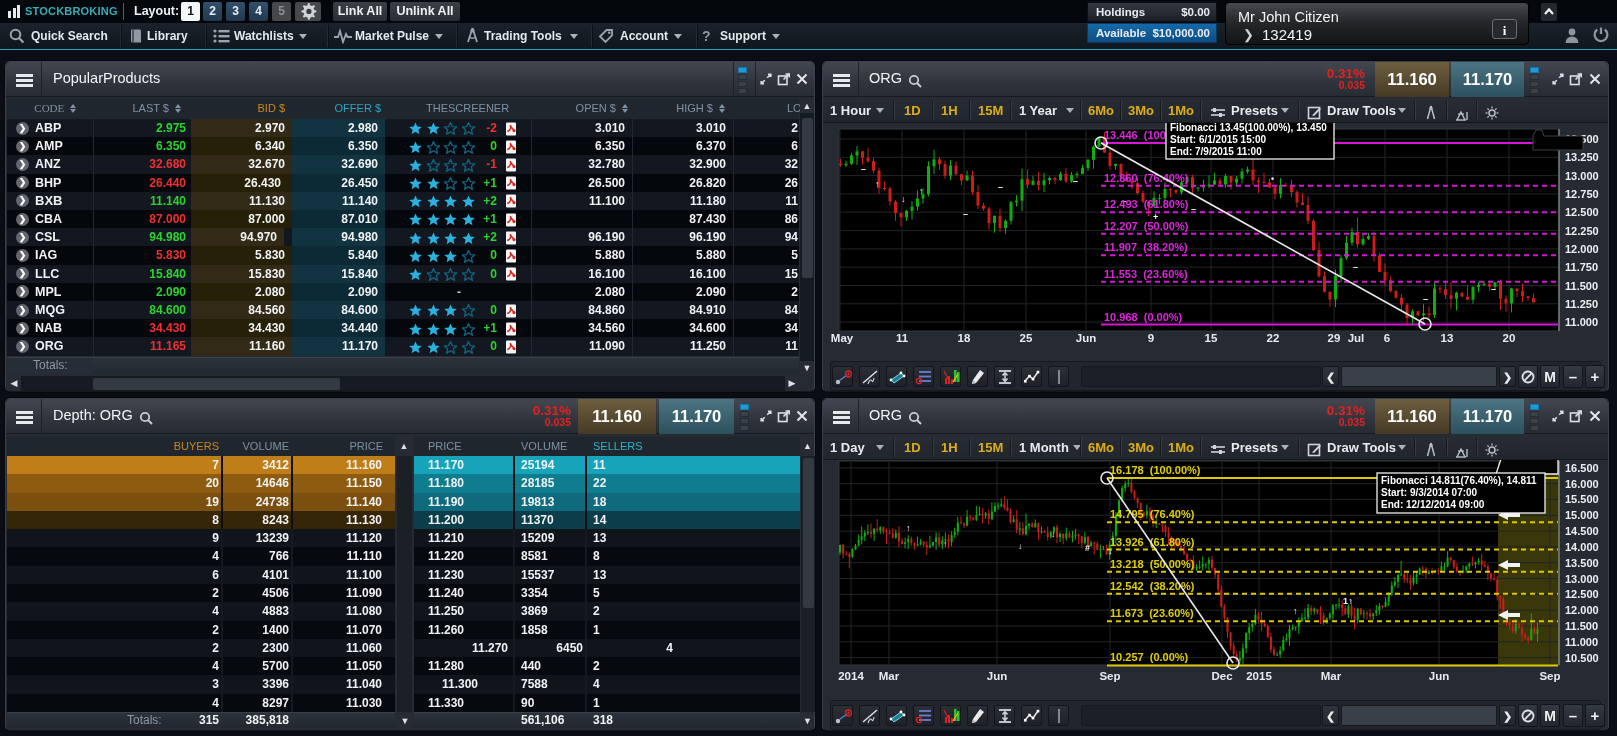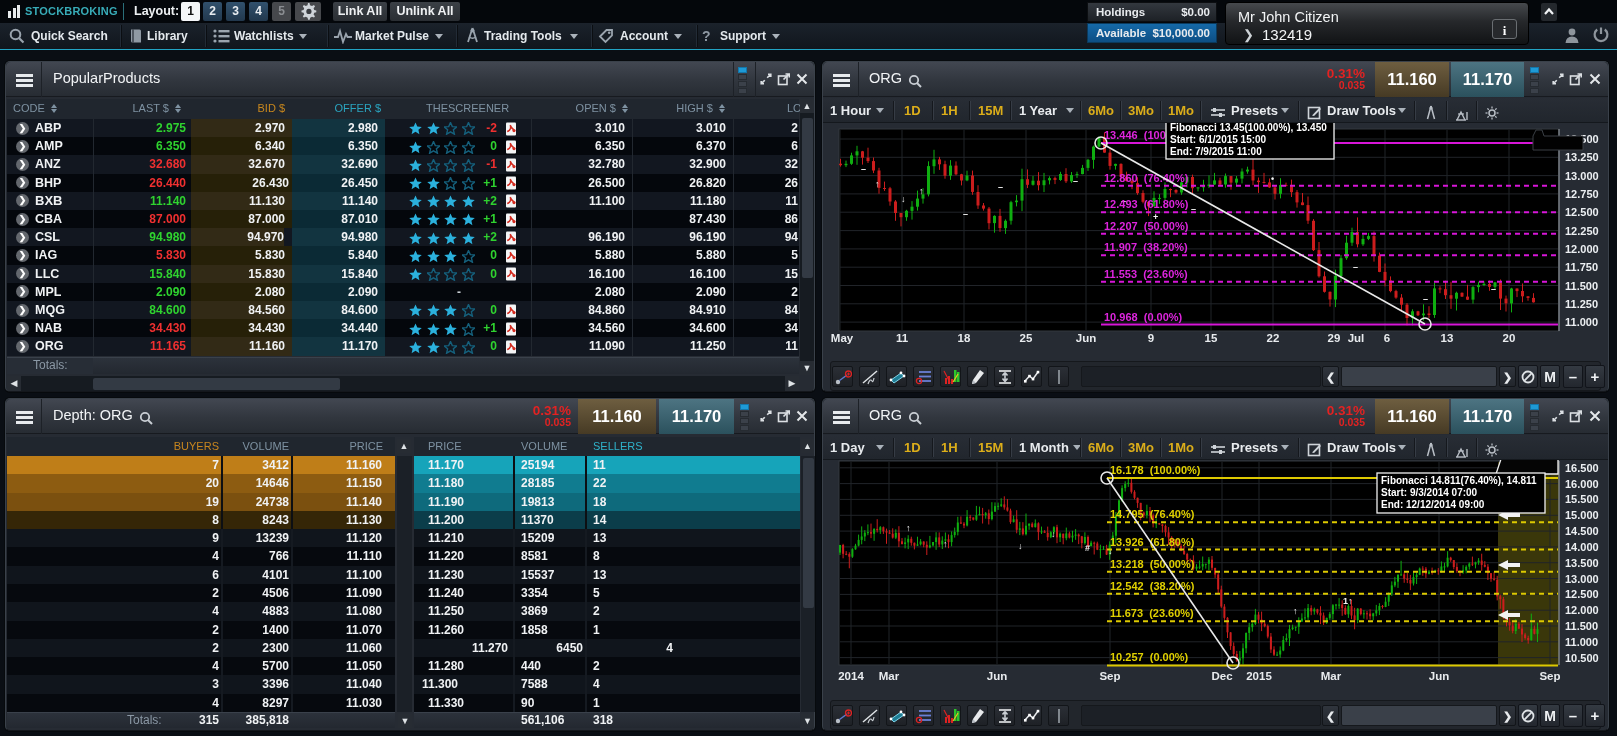--- a/index.html
+++ b/index.html
@@ -211,21 +211,21 @@
         </svg></div>
       <div class="pico" style="left:771px;"><svg width="14" height="14" viewBox="0 0 14 14" style="">
           <rect x="1.5" y="4" width="8.5" height="8.5" fill="none" stroke="#dce0e4" stroke-width="1.6"></rect>
           <path d="M6.5 7.5 L12 2 M8.5 2 L12.2 2 L12.2 5.6" stroke="#dce0e4" stroke-width="1.6" fill="none"></path>
         </svg></div>
       <div class="pico" style="left:789px;"><svg width="14" height="14" viewBox="0 0 14 14" style="">
           <path d="M2.5 2.5 L11.5 11.5 M11.5 2.5 L2.5 11.5" stroke="#e4e7ea" stroke-width="2"></path>
         </svg></div>
     </div>
     <div class="thead" style="left:1px;top:37px;width:792px;height:20px;">
-      <span style="left:6px;width:50px;text-align:left;">CODE <i class="sorticon"></i></span>
+      <span style="left:20px;width:50px;text-align:right;font-family:Liberation Serif, serif;">CODE <i class="sorticon"></i></span>
       <span style="left:95px;width:80px;text-align:right;">LAST $ <i class="sorticon"></i></span>
       <span style="left:210px;width:68px;text-align:right;color:#c8871d;">BID $</span>
       <span style="left:300px;width:74px;text-align:right;color:#2aa5c0;">OFFER $</span>
       <span style="left:419px;">THESCREENER</span>
       <span style="left:545px;width:77px;text-align:right;">OPEN $ <i class="sorticon"></i></span>
       <span style="left:645px;width:74px;text-align:right;">HIGH $ <i class="sorticon"></i></span>
       <span style="left:780px;">LO</span>
     </div>
     <div id="wl-rows" class="abs" style="left:1px;top:57px;width:792px;height:237px;">
       <div class="row" style="top:0.0px;height:18.2px;line-height:18.2px;">
@@ -300,21 +300,21 @@
             <circle cx="9" cy="8.6" r="1.6" fill="#d42a1e"></circle>
           </svg></div>
         <div class="cell num" style="left:526px;width:92px;">32.780</div>
         <div class="cell num" style="left:624px;width:95px;">32.900</div>
         <div class="cell num" style="left:725px;width:66px;">32</div>
       </div>
       <div class="row" style="top:54.6px;height:18.2px;line-height:18.2px;">
         <div class="codechev">❯</div>
         <div class="cell" style="left:28px;width:60px;font-size:12.5px;">BHP</div>
         <div class="cell num red" style="left:86px;width:93px;">26.440</div>
-        <div class="cell num" style="left:184px;width:101px;background:#262008;padding-right:3px;">26.430</div>
+        <div class="cell num" style="left:184px;width:101px;background:#262008;padding-right:11px;">26.430</div>
         <div class="cell num" style="left:285px;width:93px;background:#0b2a35;padding-right:7px;">26.450</div>
         <div class="cell" style="left:402px;width:72px;"><svg width="13" height="13" viewBox="0 0 13 13" style="margin-right:4.5px;vertical-align:middle;">
             <polygon points="6.5,0.5 8.3,4.6 12.8,4.9 9.4,7.8 10.4,12.2 6.5,9.8 2.6,12.2 3.6,7.8 0.2,4.9 4.7,4.6" fill="#2bb1dd"></polygon>
           </svg><svg width="13" height="13" viewBox="0 0 13 13" style="margin-right:4.5px;vertical-align:middle;">
             <polygon points="6.5,0.5 8.3,4.6 12.8,4.9 9.4,7.8 10.4,12.2 6.5,9.8 2.6,12.2 3.6,7.8 0.2,4.9 4.7,4.6" fill="#2bb1dd"></polygon>
           </svg><svg width="13" height="13" viewBox="0 0 13 13" style="margin-right:4.5px;vertical-align:middle;">
             <polygon points="6.5,0.5 8.3,4.6 12.8,4.9 9.4,7.8 10.4,12.2 6.5,9.8 2.6,12.2 3.6,7.8 0.2,4.9 4.7,4.6" fill="none" stroke="#15607c" stroke-width="1.4"></polygon>
           </svg><svg width="13" height="13" viewBox="0 0 13 13" style="margin-right:4.5px;vertical-align:middle;">
             <polygon points="6.5,0.5 8.3,4.6 12.8,4.9 9.4,7.8 10.4,12.2 6.5,9.8 2.6,12.2 3.6,7.8 0.2,4.9 4.7,4.6" fill="none" stroke="#15607c" stroke-width="1.4"></polygon>
           </svg></div>
@@ -375,21 +375,21 @@
             <circle cx="9" cy="8.6" r="1.6" fill="#d42a1e"></circle>
           </svg></div>
         <div class="cell num" style="left:526px;width:92px;margin-top:48px;">87.120</div>
         <div class="cell num" style="left:624px;width:95px;">87.430</div>
         <div class="cell num" style="left:725px;width:66px;">86</div>
       </div>
       <div class="row" style="top:109.2px;height:18.2px;line-height:18.2px;">
         <div class="codechev">❯</div>
         <div class="cell" style="left:28px;width:60px;font-size:12.5px;">CSL</div>
         <div class="cell num grn" style="left:86px;width:93px;">94.980</div>
-        <div class="cell num" style="left:184px;width:93px;background:#322a16;">94.970</div>
+        <div class="cell num" style="left:184px;width:93px;background:#322a16;padding-right:7px;">94.970</div>
         <div class="cell num" style="left:285px;width:93px;background:#123440;padding-right:7px;">94.980</div>
         <div class="cell" style="left:402px;width:72px;"><svg width="13" height="13" viewBox="0 0 13 13" style="margin-right:4.5px;vertical-align:middle;">
             <polygon points="6.5,0.5 8.3,4.6 12.8,4.9 9.4,7.8 10.4,12.2 6.5,9.8 2.6,12.2 3.6,7.8 0.2,4.9 4.7,4.6" fill="#2bb1dd"></polygon>
           </svg><svg width="13" height="13" viewBox="0 0 13 13" style="margin-right:4.5px;vertical-align:middle;">
             <polygon points="6.5,0.5 8.3,4.6 12.8,4.9 9.4,7.8 10.4,12.2 6.5,9.8 2.6,12.2 3.6,7.8 0.2,4.9 4.7,4.6" fill="#2bb1dd"></polygon>
           </svg><svg width="13" height="13" viewBox="0 0 13 13" style="margin-right:4.5px;vertical-align:middle;">
             <polygon points="6.5,0.5 8.3,4.6 12.8,4.9 9.4,7.8 10.4,12.2 6.5,9.8 2.6,12.2 3.6,7.8 0.2,4.9 4.7,4.6" fill="#2bb1dd"></polygon>
           </svg><svg width="13" height="13" viewBox="0 0 13 13" style="margin-right:4.5px;vertical-align:middle;">
             <polygon points="6.5,0.5 8.3,4.6 12.8,4.9 9.4,7.8 10.4,12.2 6.5,9.8 2.6,12.2 3.6,7.8 0.2,4.9 4.7,4.6" fill="#2bb1dd"></polygon>
           </svg></div>
@@ -786,21 +786,21 @@
         <div class="abs" style="left:171px;top:0;bottom:0;width:2px;background:#151a21;"></div>
       </div>
       <div class="row" style="top:201.19px;height:18.29px;line-height:18.29px;">
         <div class="cell" style="left:14px;width:80px;">11.280</div>
         <div class="cell" style="left:107px;width:62px;">440</div>
         <div class="cell" style="left:179px;width:80px;">2</div>
         <div class="abs" style="left:99px;top:0;bottom:0;width:2px;background:#151a21;"></div>
         <div class="abs" style="left:171px;top:0;bottom:0;width:2px;background:#151a21;"></div>
       </div>
       <div class="row" style="top:219.48px;height:18.29px;line-height:18.29px;">
-        <div class="cell" style="left:8px;width:80px;">11.300</div>
+        <div class="cell" style="left:28px;width:80px;">11.300</div>
         <div class="cell" style="left:107px;width:62px;">7588</div>
         <div class="cell" style="left:179px;width:80px;">4</div>
         <div class="abs" style="left:99px;top:0;bottom:0;width:2px;background:#151a21;"></div>
         <div class="abs" style="left:171px;top:0;bottom:0;width:2px;background:#151a21;"></div>
       </div>
       <div class="row" style="top:237.77px;height:18.29px;line-height:18.29px;">
         <div class="cell" style="left:14px;width:80px;">11.330</div>
         <div class="cell" style="left:107px;width:62px;">90</div>
         <div class="cell" style="left:179px;width:80px;">1</div>
         <div class="abs" style="left:99px;top:0;bottom:0;width:2px;background:#151a21;"></div>

